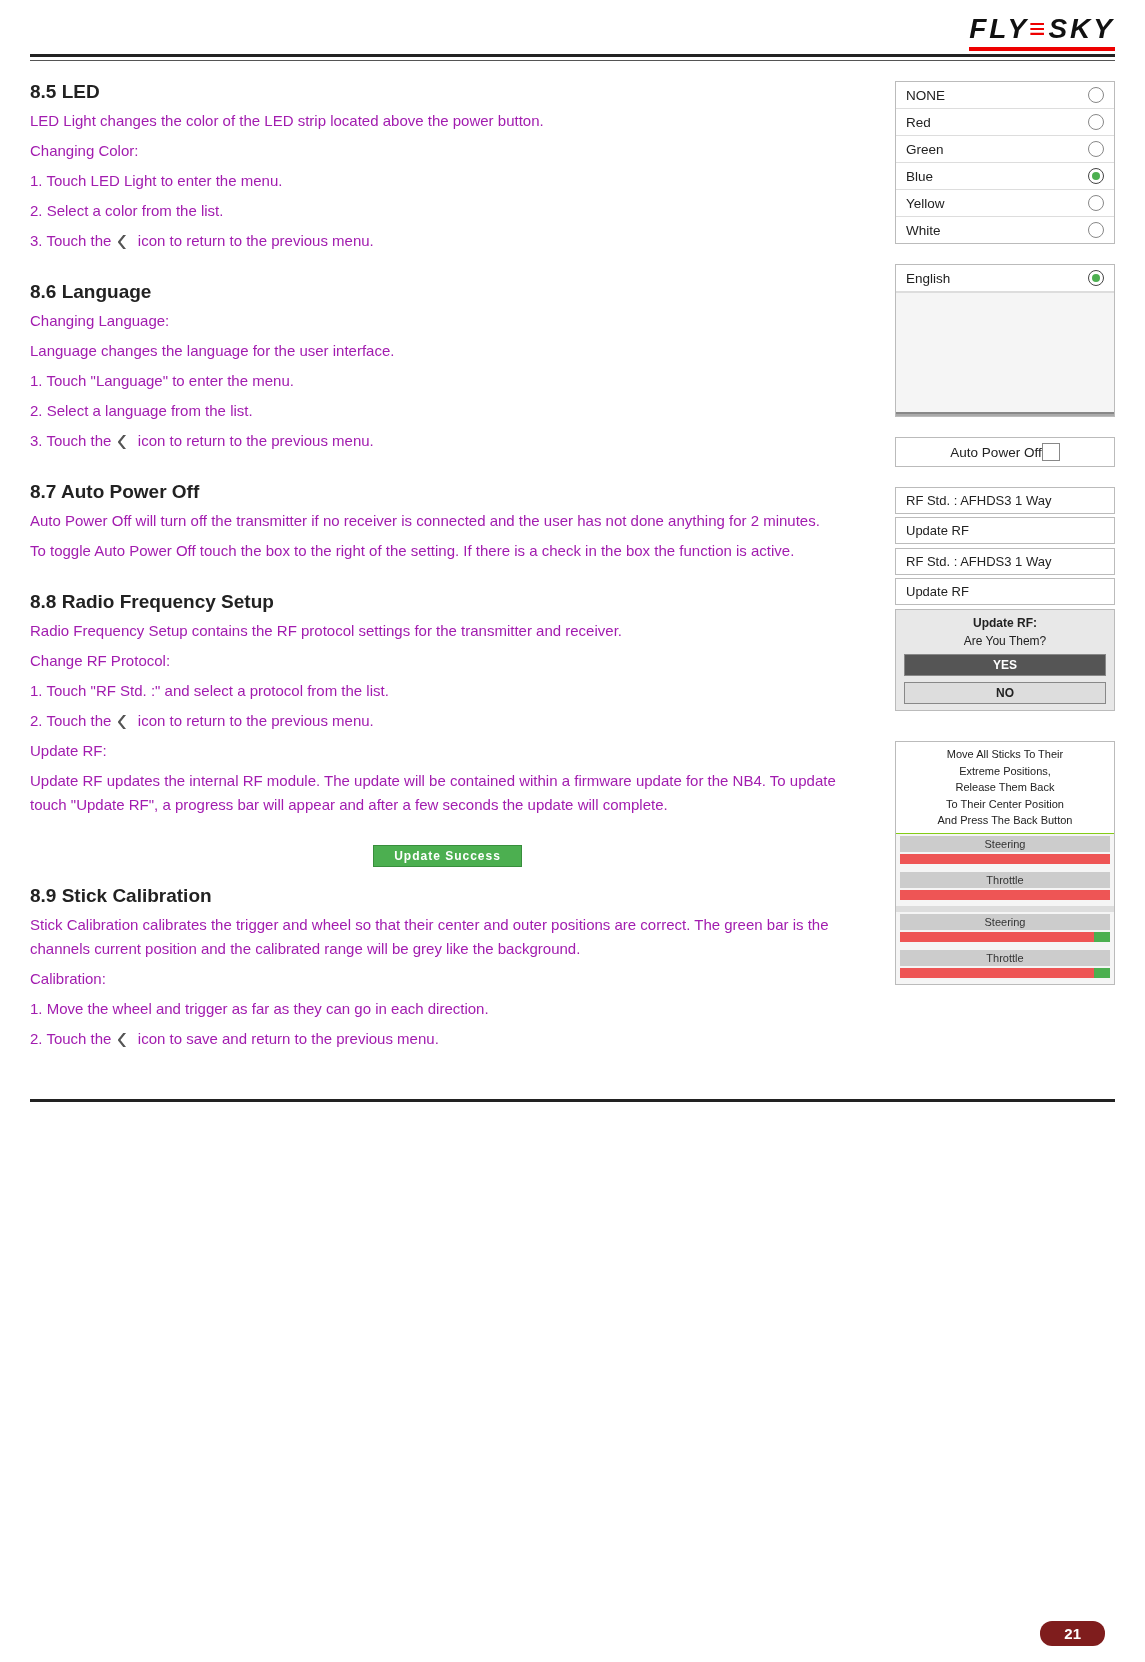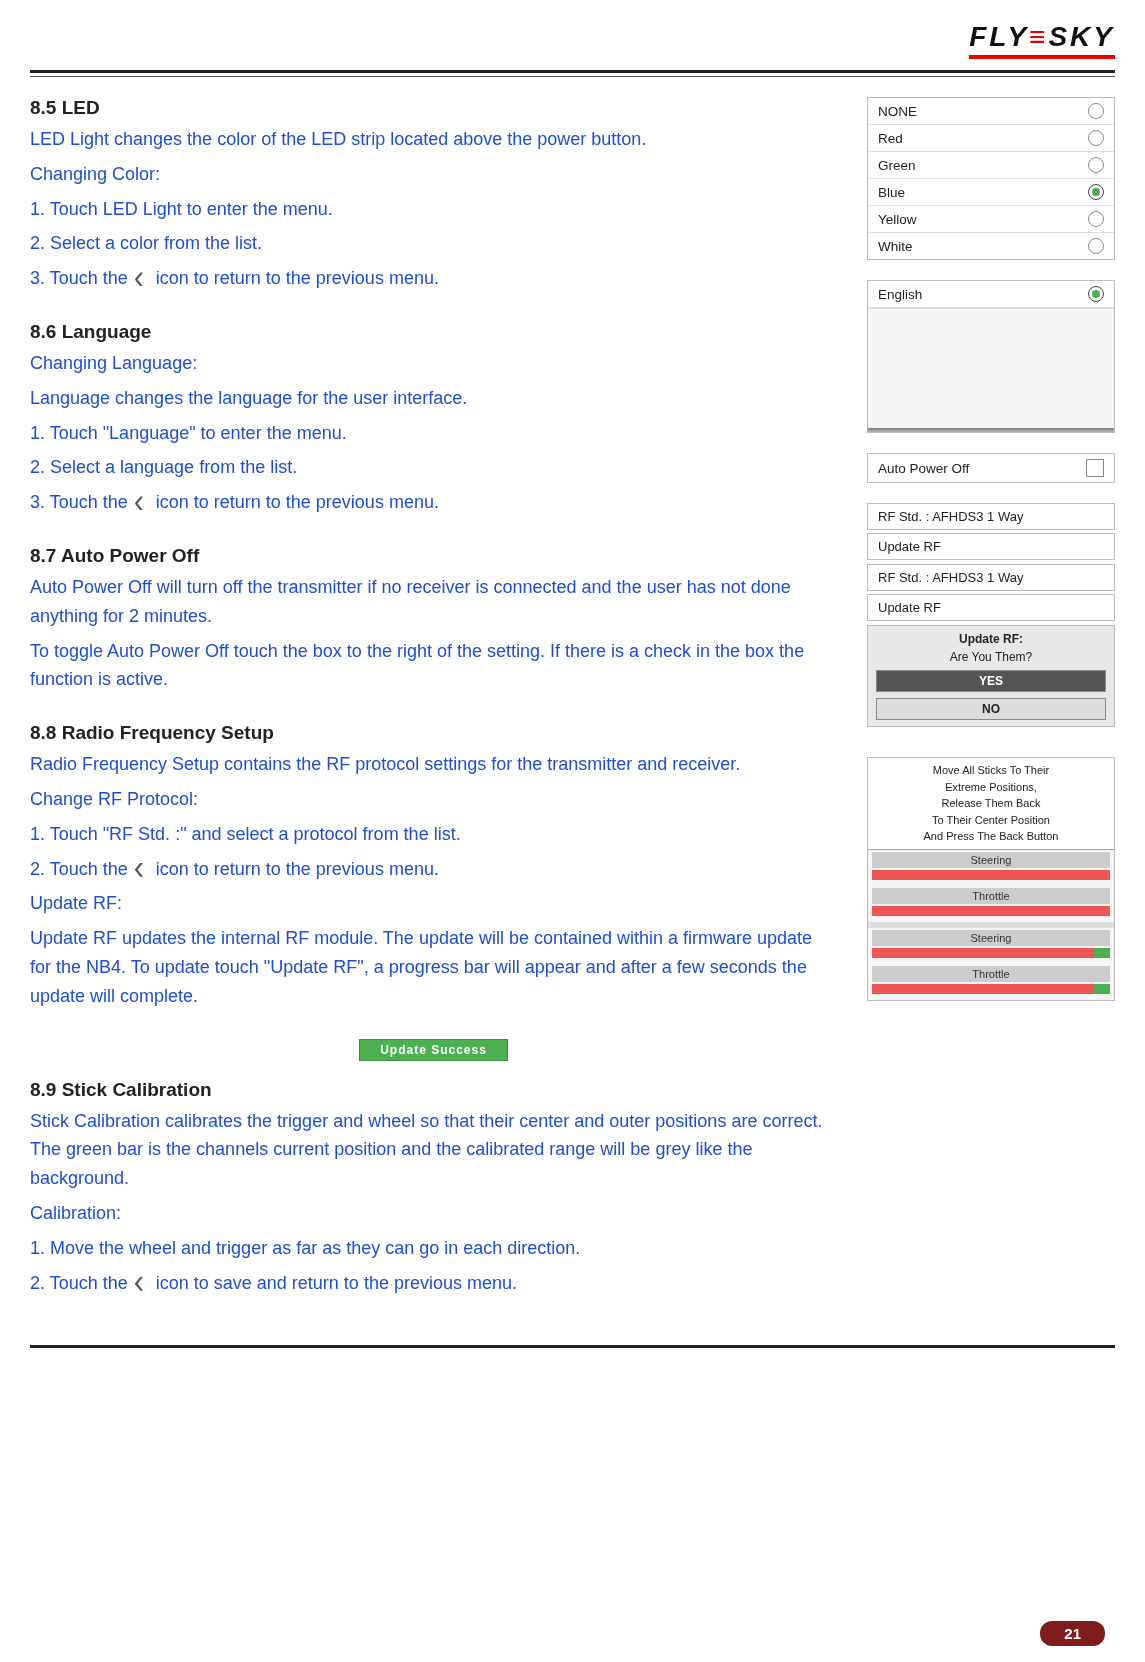--- a/index.html
+++ b/index.html
@@ -12,21 +12,21 @@
       color: #222;
       position: relative;
     }
 
     
     .header {
       display: flex;
       justify-content: flex-end;
       align-items: center;
       padding: 10px 30px 0 30px;
-      height: 70px;
+      height: 54px;
     }
     .logo-text {
       font-size: 28px;
       font-weight: 900;
       font-style: italic;
       letter-spacing: 3px;
       color: #222;
       font-family: 'Arial Black', Arial, sans-serif;
       border-bottom: 4px solid #e00;
       padding-bottom: 2px;
@@ -49,34 +49,34 @@
     .main {
       display: flex;
       padding: 20px 30px 0 30px;
       gap: 0;
     }
     .left-col {
       flex: 1;
       padding-right: 30px;
     }
     .right-col {
-      width: 248px;
+      width: 220px;
       flex-shrink: 0;
     }
 
     
     .section-title {
       font-size: 19px;
       font-weight: bold;
       margin-bottom: 6px;
       margin-top: 0;
     }
     .section-body {
-      font-size: 18px;
-      color: #1d4ed8;
+      font-size: 15px;
+      color: #a21caf;
       line-height: 1.6;
       margin-bottom: 6px;
     }
     .section-block {
       margin-bottom: 28px;
     }
 
     
     .panel {
       border: 1px solid #bbb;
@@ -151,21 +151,21 @@
     }
 
     
     .apo-panel {
       border: 1px solid #bbb;
       background: #fff;
       padding: 5px 10px;
       font-size: 13.5px;
       display: flex;
       align-items: center;
-      justify-content: space-between;
+      justify-content: center;
     }
 
     
     .rf-panel {
       margin-bottom: 6px;
     }
     .rf-row {
       background: #fff;
       border: 1px solid #bbb;
       padding: 5px 10px;

